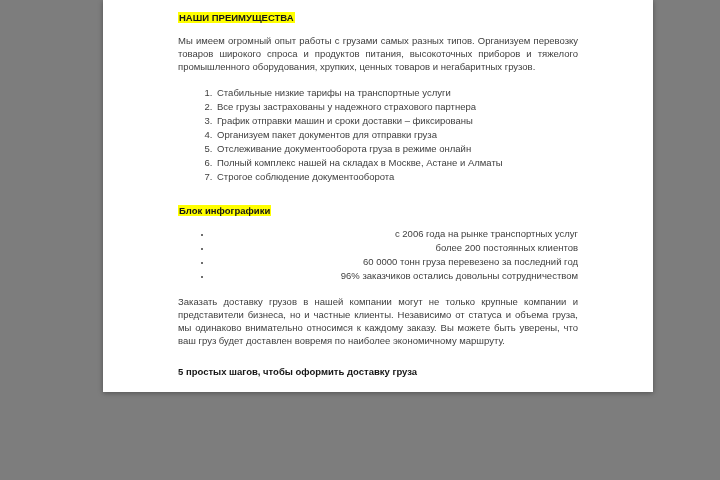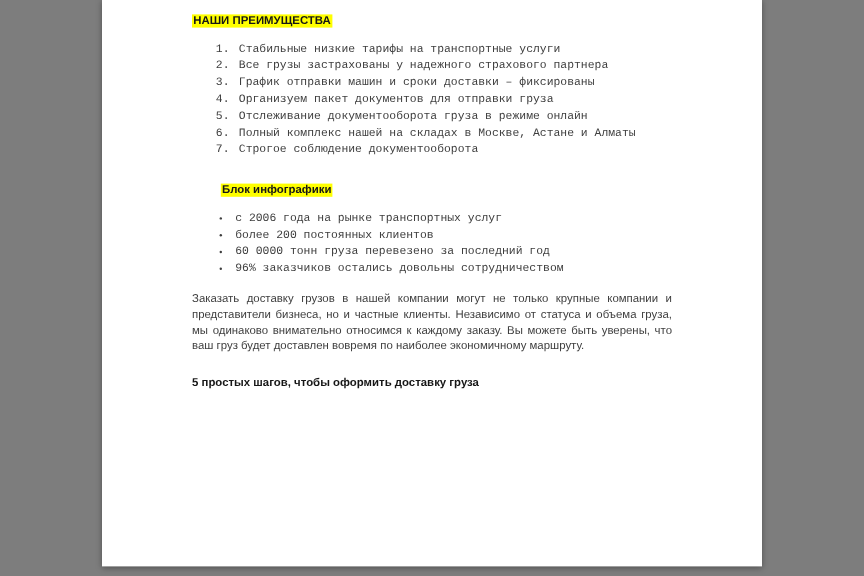--- a/index.html
+++ b/index.html
@@ -9,42 +9,42 @@
   .canvas {
     position: relative;
     width: 720px;
     height: 480px;
     background: #7d7d7d;
     overflow: hidden;
   }
 
   .page {
     position: absolute;
-    left: 85px;
+    left: 103px;
     top: 0;
     width: 550px;
-    height: 472px;
+    height: 392px;
     background: #ffffff;
     box-shadow: 0 1px 5px rgba(0,0,0,0.35);
     overflow: hidden;
   }
 
   .content {
     padding: 11px 75px 0 75px;
     color: #3e3e3e;
     font-size: 9.5px;
     line-height: 13px;
   }
 
   .heading {
     font-weight: bold;
     color: #161616;
     margin: 0 0 10px 0;
   }
-  .heading.gap { margin-top: 21px; margin-left: 24px; }
+  .heading.gap { margin-top: 21px; }
 
   .hl {
     background: #ffff00;
     padding: 0 1px;
   }
 
   p {
     margin: 0 0 13px 0;
     text-align: justify;
   }
@@ -53,40 +53,40 @@
     font-weight: bold;
     text-align: left;
     color: #161616;
     margin-top: 18px;
   }
 
   ol, ul {
     margin: 0 0 13px 0;
     padding-left: 37px;
   }
-  ul { padding-left: 34px; }
+  ul { padding-left: 34px; text-align: right; }
   li {
     margin: 0 0 1px 0;
     padding-left: 2px;
-    font-family: Liberation Mono, monospace;
   }
   ul li::marker { font-size: 8px; }
 </style>
 </head>
 <body>
 
 <div class="canvas">
   <div class="page">
     <div class="content">
 
       <div class="heading">
         <span class="hl">НАШИ ПРЕИМУЩЕСТВА</span>
       </div>
 
 
+      <p>Мы имеем огромный опыт работы с грузами самых разных типов. Организуем перевозку товаров широкого спроса и продуктов питания, высокоточных приборов и тяжелого промышленного оборудования, хрупких, ценных товаров и негабаритных грузов.</p>
 
 
       <ol>
         <li>Стабильные низкие тарифы на транспортные услуги</li>
         <li>Все грузы застрахованы у надежного страхового партнера</li>
         <li>График отправки машин и сроки доставки – фиксированы</li>
         <li>Организуем пакет документов для отправки груза</li>
         <li>Отслеживание документооборота груза в режиме онлайн</li>
         <li>Полный комплекс нашей на складах в Москве, Астане и Алматы</li>
         <li>Строгое соблюдение документооборота</li>

